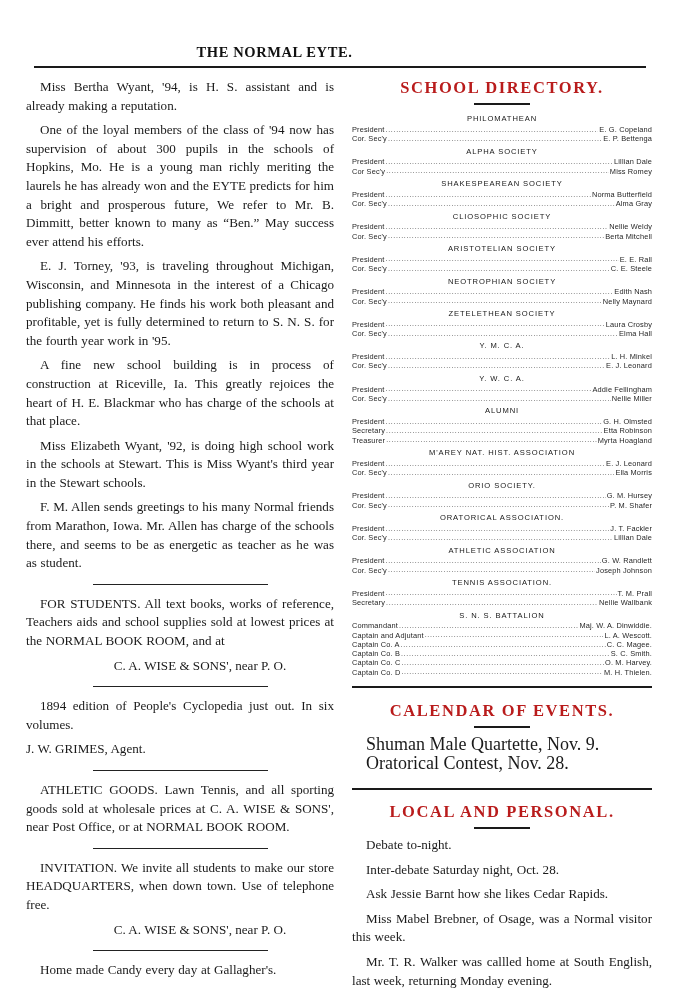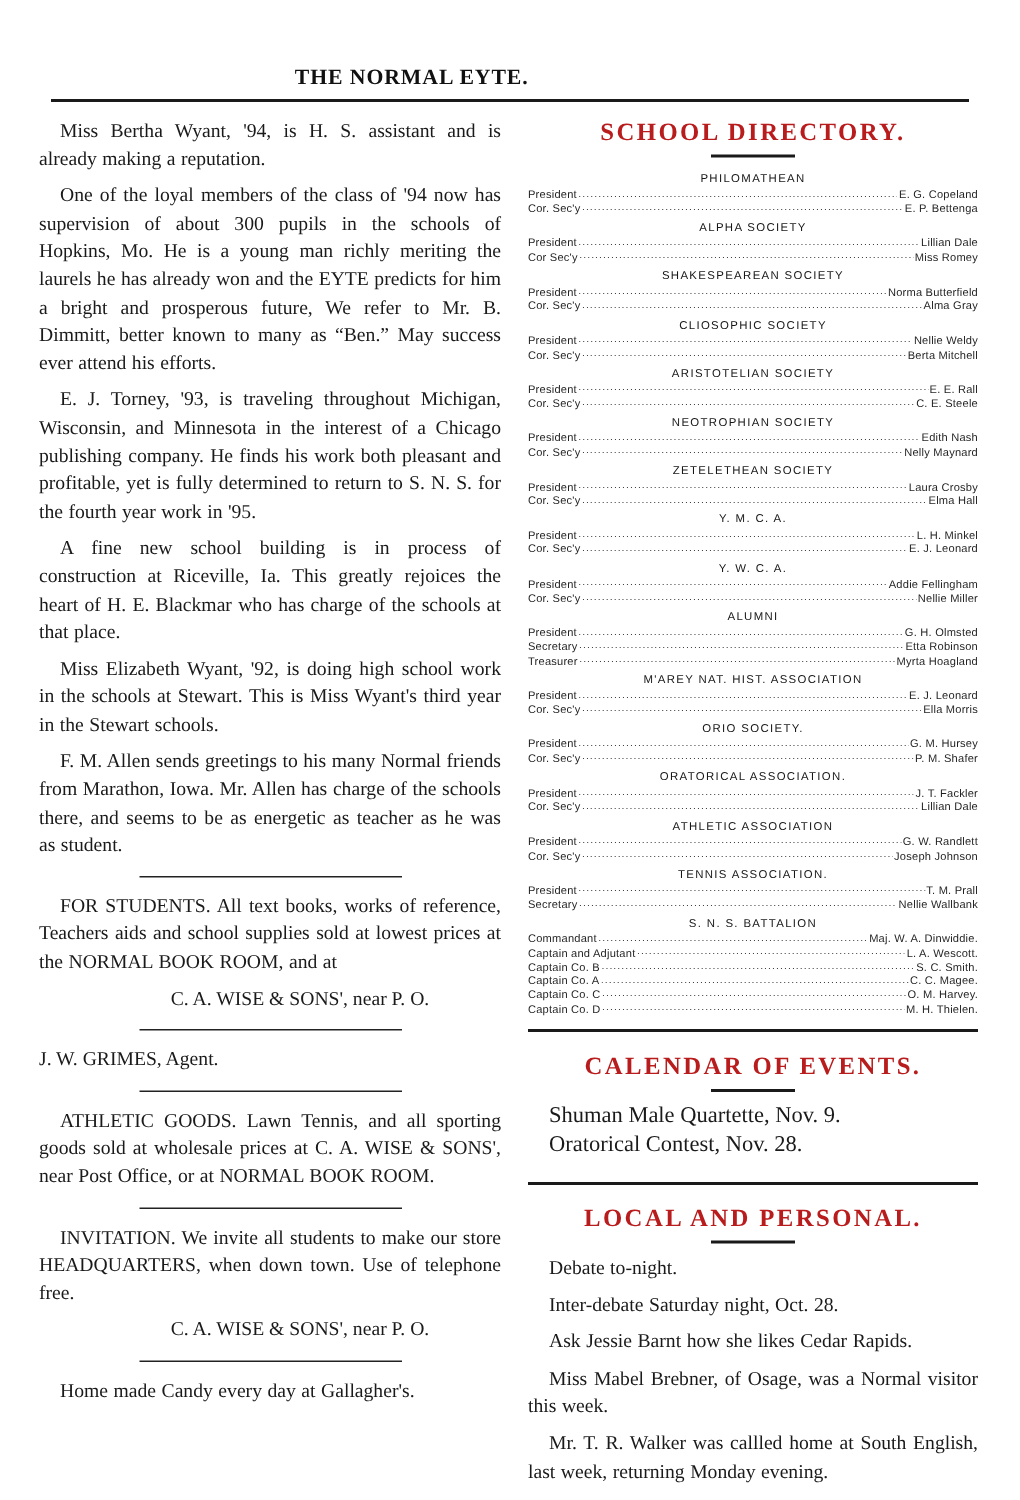--- a/index.html
+++ b/index.html
@@ -149,21 +149,21 @@
     margin: 9px 0 13px 0;
   }
   .col-rule.short {
     width: 300px;
     margin: 14px 0 12px 0;
   }
 
   
   .cal-item {
     margin: 0;
-    font-size: 15px;
+    font-size: 18px;
     line-height: 19.5px;
     padding-left: 14px;
     text-align: left;
   }
 </style>
 </head>
 <body>
 
 <div class="page">
 
@@ -181,20 +181,21 @@
     <p class="body">Miss Elizabeth Wyant, '92, is doing high school work in the schools at Stewart.   This is Miss Wyant's third year in the Stewart schools.</p>
     <p class="body last">F. M. Allen sends greetings to his many Normal friends from Marathon, Iowa.   Mr. Allen has charge of the schools there, and seems to be as energetic as teacher as he was as student.</p>
 
     <div class="ad-rule wide"></div>
 
     <p class="body">FOR STUDENTS.   All text books, works of reference, Teachers aids and school supplies sold at lowest prices at the NORMAL BOOK ROOM, and at</p>
     <p class="ad-signature">C. A. WISE &amp; SONS', near P. O.</p>
 
     <div class="ad-rule wide"></div>
 
+    <p class="body">1894 edition of People's Cyclopedia just out. In six volumes.</p>
     <p class="ad-signature right">J. W. GRIMES, Agent.</p>
 
     <div class="ad-rule wide"></div>
 
     <p class="body">ATHLETIC GOODS.   Lawn Tennis, and all sporting goods sold at wholesale prices at C. A. WISE &amp; SONS', near Post Office, or at NORMAL BOOK ROOM.</p>
 
     <div class="ad-rule wide"></div>
 
     <p class="body">INVITATION.  We invite all students to make our store HEADQUARTERS, when down town.  Use of telephone free.</p>
     <p class="ad-signature">C. A. WISE &amp; SONS', near P. O.</p>
@@ -416,28 +417,28 @@
             <span class="dir-role">Commandant</span>
             <span class="dir-leader">............................................................................................................................................................................................................................</span>
             <span class="dir-name">Maj. W. A. Dinwiddie.</span>
           </div>
           <div class="dir-row">
             <span class="dir-role">Captain and Adjutant</span>
             <span class="dir-leader">............................................................................................................................................................................................................................</span>
             <span class="dir-name">L. A. Wescott.</span>
           </div>
           <div class="dir-row">
+            <span class="dir-role">Captain Co. A</span>
+            <span class="dir-leader">............................................................................................................................................................................................................................</span>
+            <span class="dir-name">C. C. Magee.</span>
+          </div>
+          <div class="dir-row">
             <span class="dir-role">Captain Co. B</span>
             <span class="dir-leader">............................................................................................................................................................................................................................</span>
             <span class="dir-name">S. C. Smith.</span>
-          </div>
-          <div class="dir-row">
-            <span class="dir-role">Captain Co. A</span>
-            <span class="dir-leader">............................................................................................................................................................................................................................</span>
-            <span class="dir-name">C. C. Magee.</span>
           </div>
           <div class="dir-row">
             <span class="dir-role">Captain Co. C</span>
             <span class="dir-leader">............................................................................................................................................................................................................................</span>
             <span class="dir-name">O. M. Harvey.</span>
           </div>
           <div class="dir-row">
             <span class="dir-role">Captain Co. D</span>
             <span class="dir-leader">............................................................................................................................................................................................................................</span>
             <span class="dir-name">M. H. Thielen.</span>

